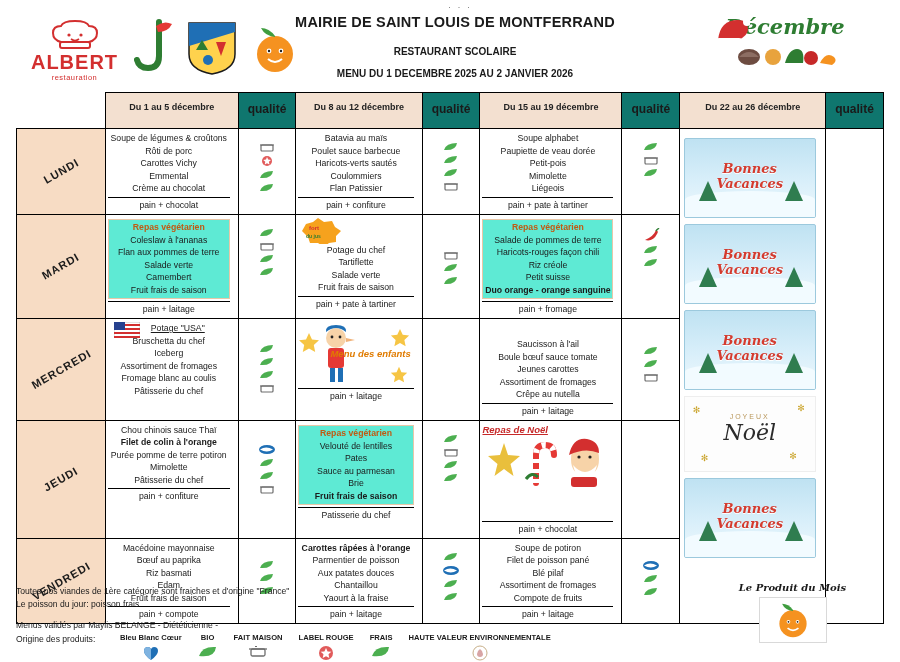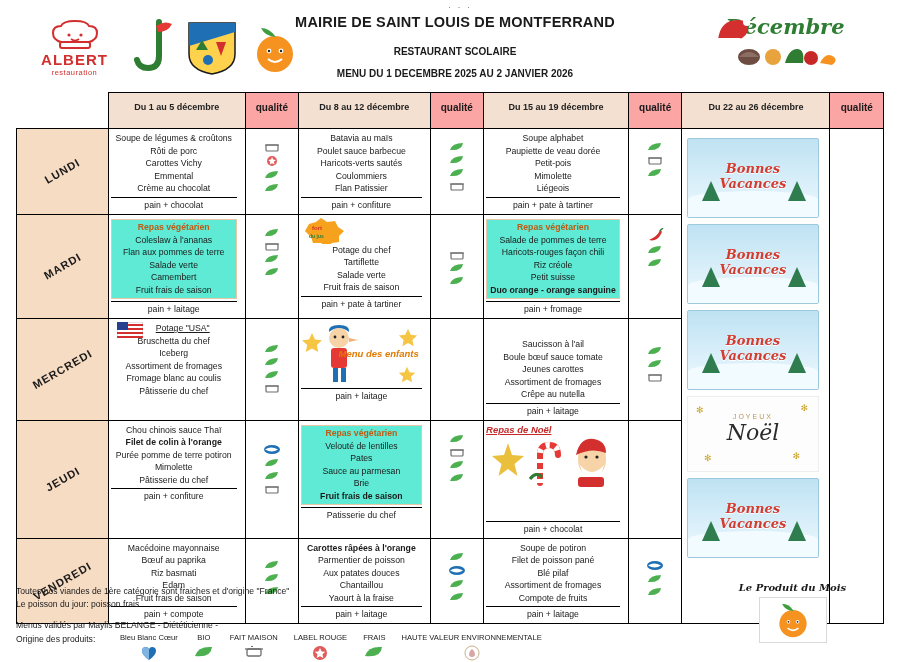--- a/index.html
+++ b/index.html
@@ -31,21 +31,21 @@
     font-size:10px;font-weight:bold;
   }
   .dots{
     position:absolute;left:430px;top:2px;width:60px;text-align:center;
     font-size:9px;color:#777;letter-spacing:2px;
   }
 
   
   .logo-albert{position:absolute;left:22px;top:20px;width:105px;height:62px;text-align:center;}
   .logo-albert .chef{display:block;margin:0 auto;}
-  .logo-albert .name{font-size:15px;font-weight:bold;color:#d32f2f;letter-spacing:1px;line-height:1;}
+  .logo-albert .name{font-size:20px;font-weight:bold;color:#d32f2f;letter-spacing:1px;line-height:1;}
   .logo-albert .sub{font-size:7.5px;color:#d32f2f;letter-spacing:.5px;}
 
   .logo-j{position:absolute;left:132px;top:18px;width:46px;height:60px;}
   .logo-blason{position:absolute;left:186px;top:20px;width:52px;height:56px;}
   .logo-orange{position:absolute;left:252px;top:26px;width:46px;height:50px;}
   .logo-decembre{position:absolute;left:700px;top:14px;width:170px;height:70px;text-align:center;}
   .decembre-word{font-family:"DejaVu Serif", serif;font-style:italic;font-size:21px;color:#2e7d32;font-weight:bold;}
 
   
   .menu-table{
@@ -55,21 +55,21 @@
   }
   .menu-table td,.menu-table th{
     border:1px solid #000;
     vertical-align:top;
     padding:9px;
   }
   th.col-head{
     height:17px;background:#f3e0d0;font-size:9px;font-weight:bold;text-align:center;
     color:#222;
   }
-  th.qual{width:40px;background:#fca5a5;font-size:10px;font-weight:bold;text-align:center;}
+  th.qual{width:40px;background:#0f766e;font-size:12px;font-weight:bold;text-align:center;}
   th.blank{width:88px;border:none;background:#fff;}
   td.day{
     width:88px;background:#f7dcc4;text-align:center;vertical-align:middle;
   }
   .day-label{
     font-size:11px;font-weight:bold;letter-spacing:1px;
     transform:rotate(-30deg);display:inline-block;
   }
   td.menu-cell{width:150px;padding:3px 8px 2px 2px;}
   td.qual-cell{width:40px;}
@@ -115,21 +115,21 @@
   
   .qicons{padding-top:4px;}
   .qi{display:block;margin:0 auto 3px auto;}
 
   
   .notes{position:absolute;left:16px;top:585px;width:560px;font-size:8.6px;line-height:13px;}
   .legend{position:absolute;left:16px;top:633px;width:700px;font-size:8px;}
   .legend-row{display:flex;align-items:flex-start;}
   .legend-title{font-size:8.6px;padding-top:1px;width:104px;}
   .legend-item{text-align:center;margin-right:16px;}
-  .legend-item .lbl{font-size:7.6px;font-weight:normal;display:block;margin-bottom:3px;white-space:nowrap;}
+  .legend-item .lbl{font-size:7.6px;font-weight:bold;display:block;margin-bottom:3px;white-space:nowrap;}
   .produit{
     position:absolute;left:700px;top:582px;width:185px;height:72px;text-align:center;
   }
   .produit .ttl{font-family:"DejaVu Serif", serif;font-style:italic;font-weight:bold;font-size:10px;}
   .produit .box{margin:4px auto 0 auto;width:66px;height:44px;border:1px solid #d9d9d9;background:#fff;display:flex;align-items:center;justify-content:center;}
   .right-legend{position:absolute;left:700px;top:632px;width:185px;display:flex;justify-content:space-around;}
   .right-legend .legend-item{margin:0;}
   svg{display:block;}
 </style>
 </head>

